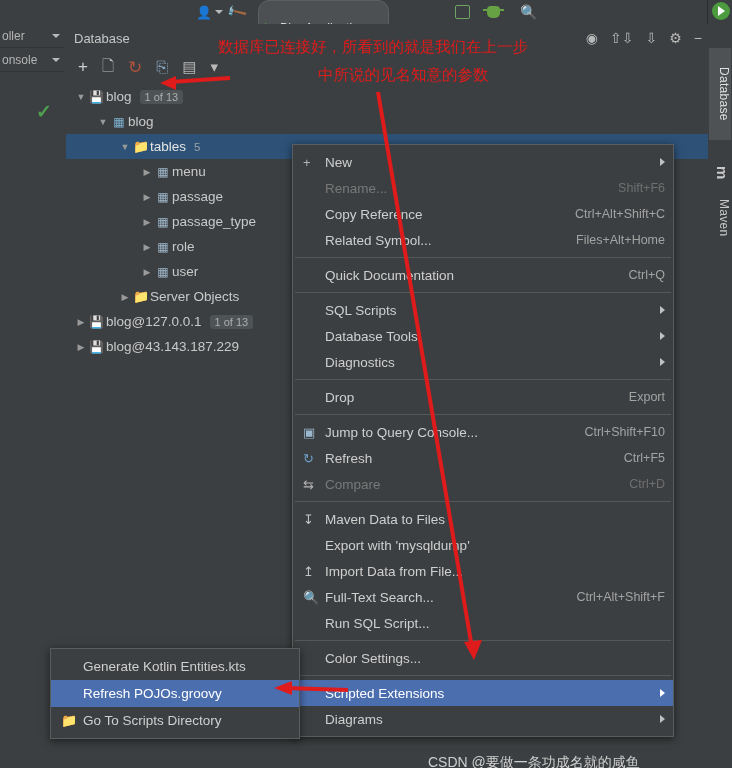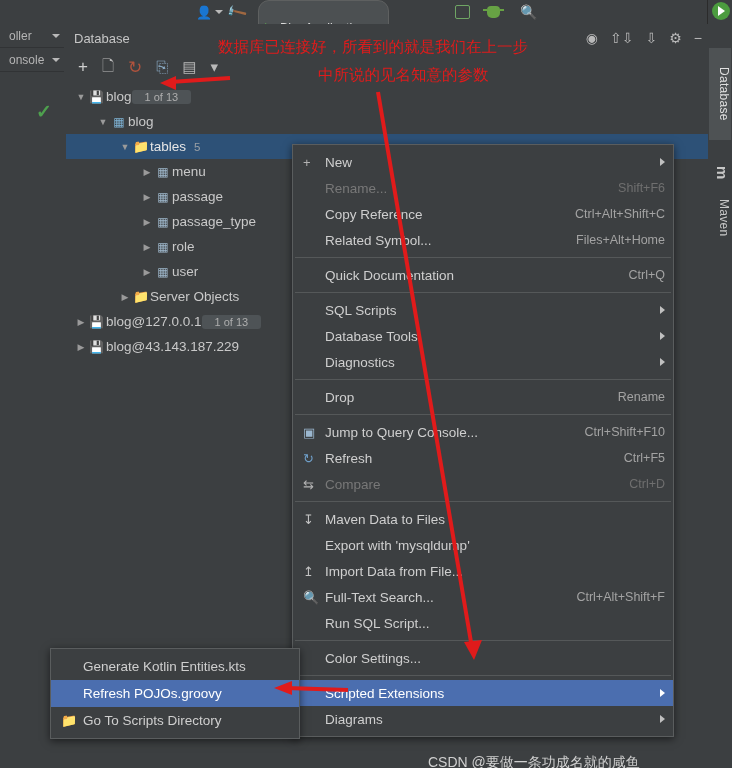--- a/index.html
+++ b/index.html
@@ -106,21 +106,21 @@
     border-right: 1px solid #2b2b2b;
   }
   .left-tab {
     position: absolute;
     left: 0;
     width: 64px;
     height: 24px;
     display: flex;
     align-items: center;
     justify-content: space-between;
-    padding: 0 4px 0 9px;
+    padding: 0 4px 0 2px;
     box-sizing: border-box;
     background: #3c3f41;
     color: #b5b5b5;
     font-size: 12px;
     border-bottom: 1px solid #313335;
   }
   .left-tab .lt-label { overflow: hidden; white-space: nowrap; }
   .check-green {
     position: absolute;
     left: 36px; top: 76px;
@@ -228,24 +228,25 @@
   }
   .arrow {
     width: 14px;
     text-align: center;
     color: #9a9a9a;
     font-size: 9px;
     flex: 0 0 14px;
   }
   .node-ico { width: 18px; text-align: center; flex: 0 0 18px; }
   .badge {
+    margin-left: 8px;
     background: #4e5356;
     color: #aeaeae;
     border-radius: 3px;
-    padding: 1px 13px;
+    padding: 1px 5px;
     font-size: 11px;
   }
   .count-num { margin-left: 8px; color: #9aa0a6; font-size: 11.5px; }
 
   
   .ico-db { color: #7aa7cc; font-size: 12px; }
   .ico-schema { color: #7fb3d5; font-size: 12px; }
   .ico-folder { color: #d8b25a; font-size: 13px; }
   .ico-table { color: #9fb8cc; font-size: 12px; }
 
@@ -529,21 +530,21 @@
       <span class="ctx-ico"></span>
       <span class="ctx-label">Diagnostics</span>
       <span class="sub-arrow"></span>
     </div>
 
     <div class="ctx-sep"></div>
 
     <div class="ctx-item">
       <span class="ctx-ico"></span>
       <span class="ctx-label">Drop</span>
-      <span class="ctx-short">Rename</span>
+      <span class="ctx-short">Export</span>
     </div>
 
     <div class="ctx-sep"></div>
 
     <div class="ctx-item">
       <span class="ctx-ico" style="color:#9bb7cf;">▣</span>
       <span class="ctx-label">Jump to Query Console...</span>
       <span class="ctx-short">Ctrl+Shift+F10</span>
     </div>
 

